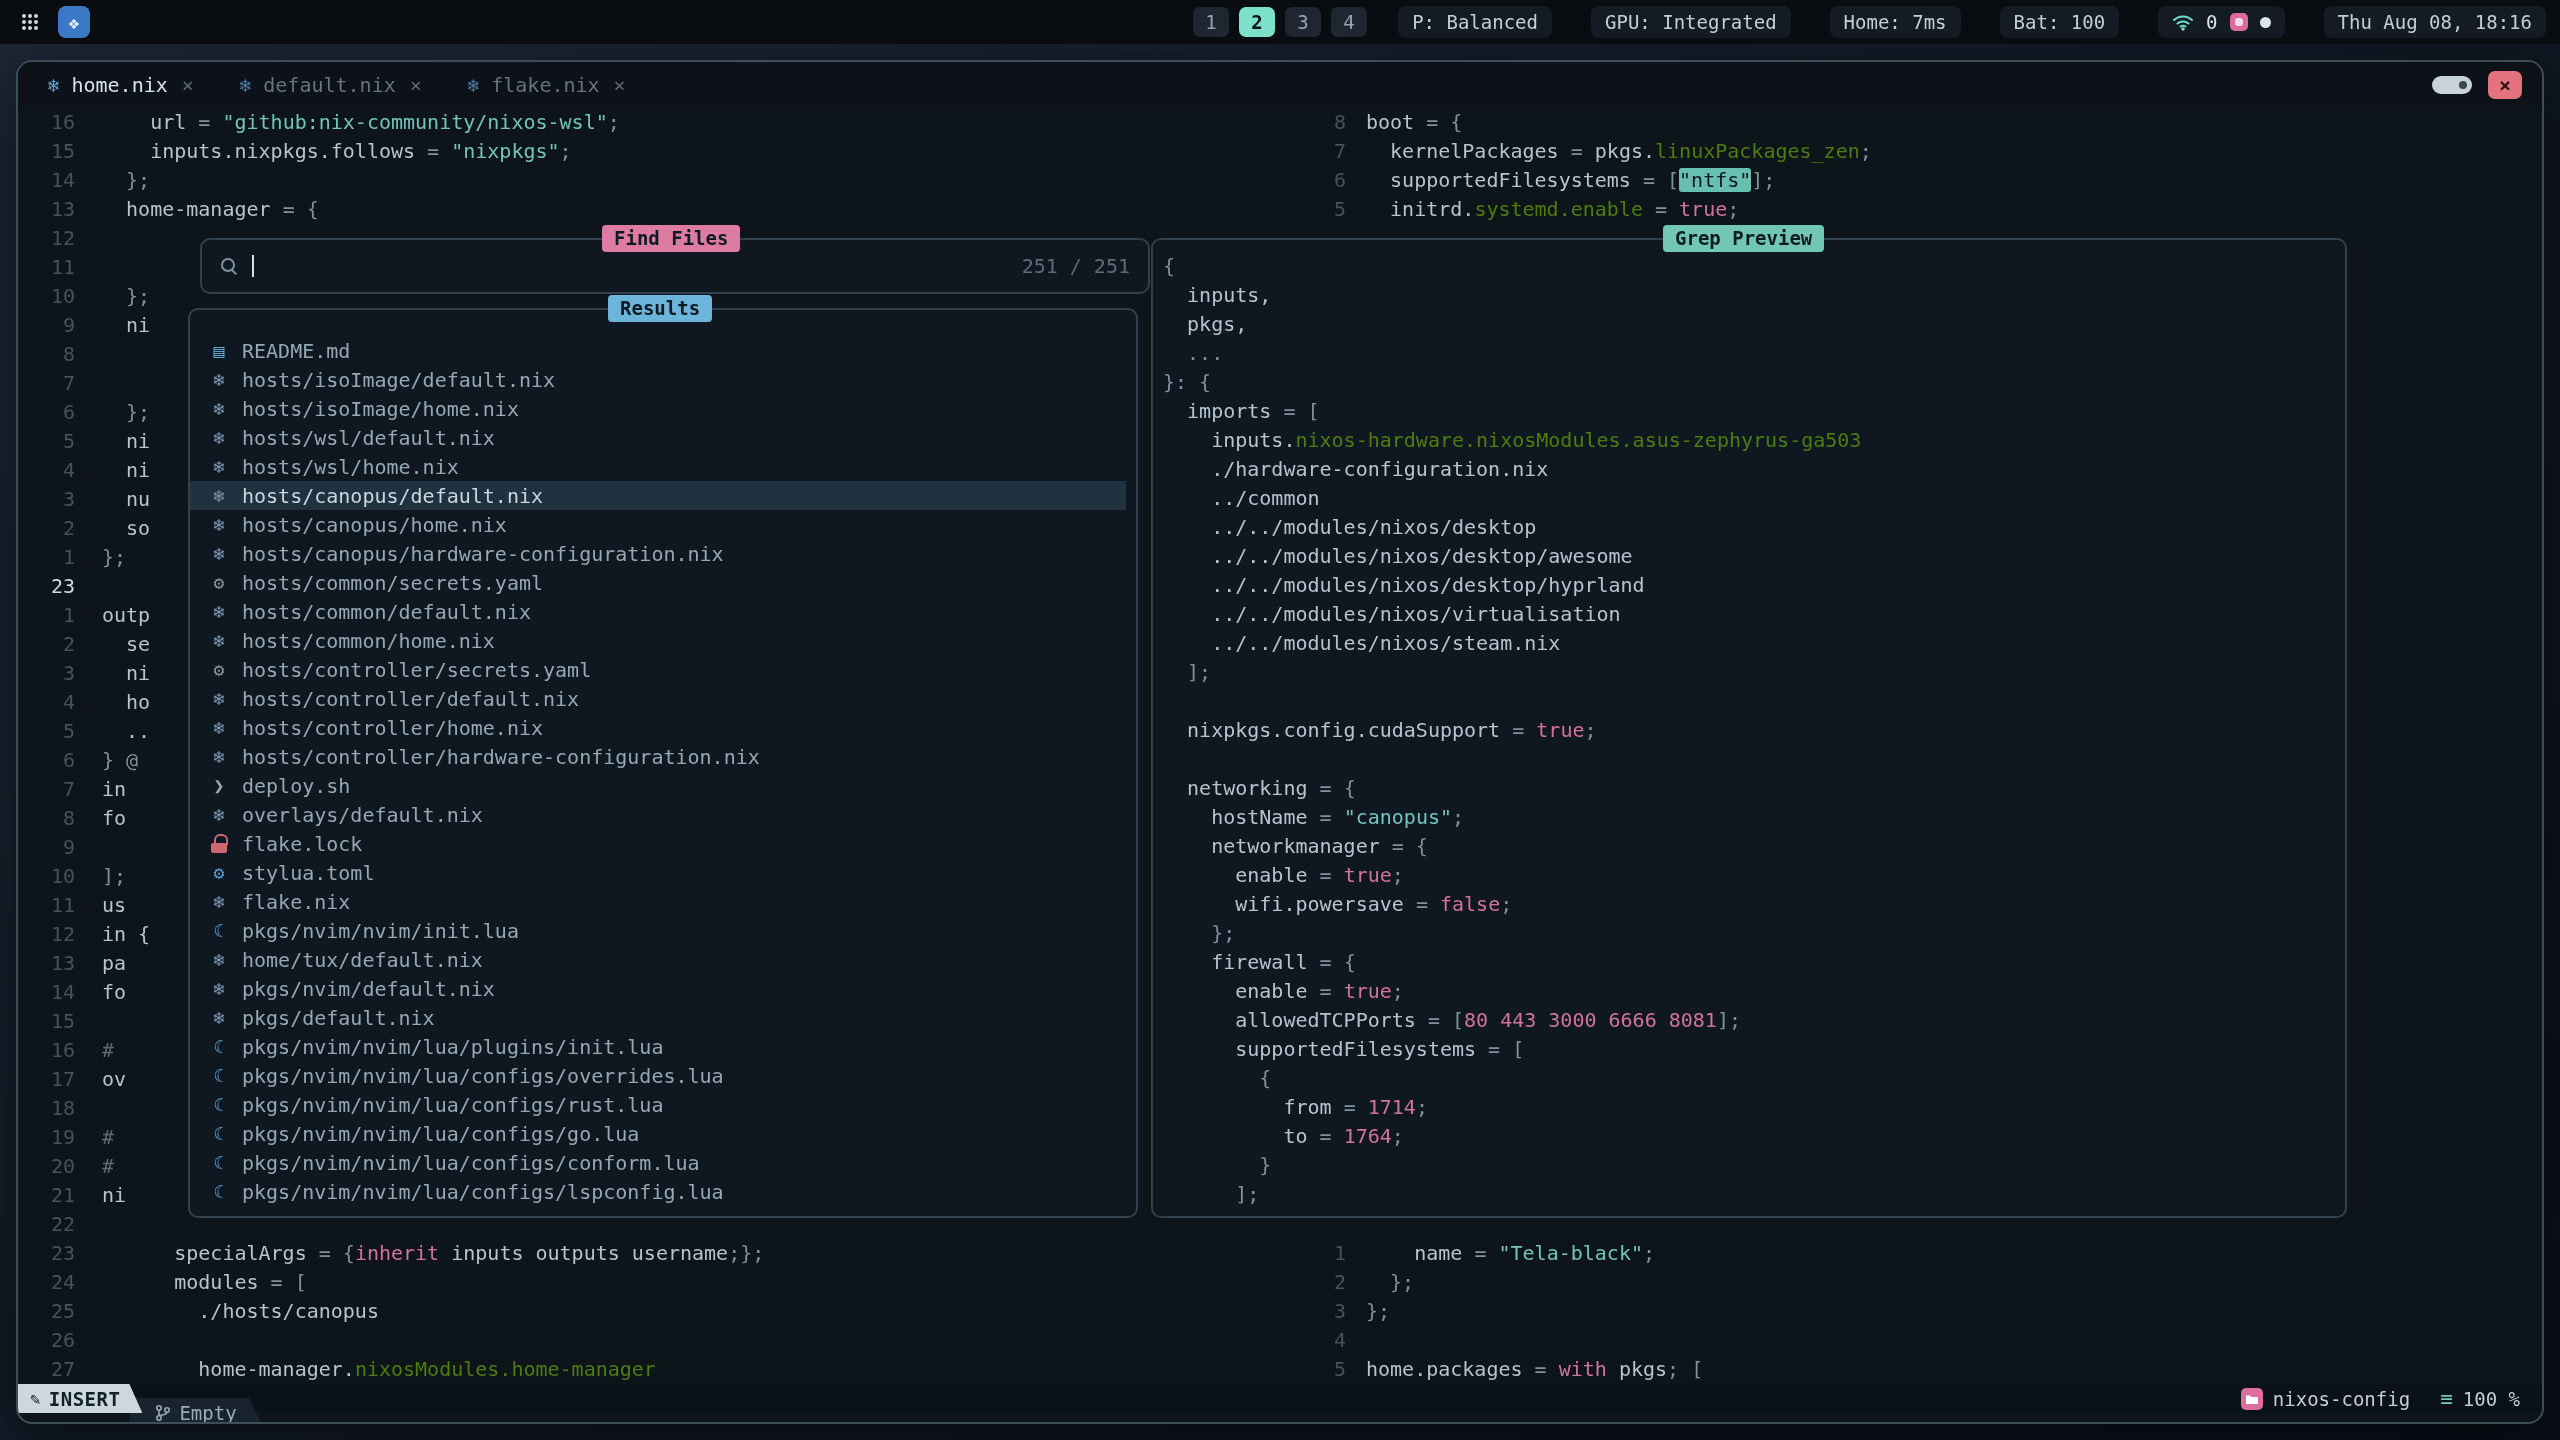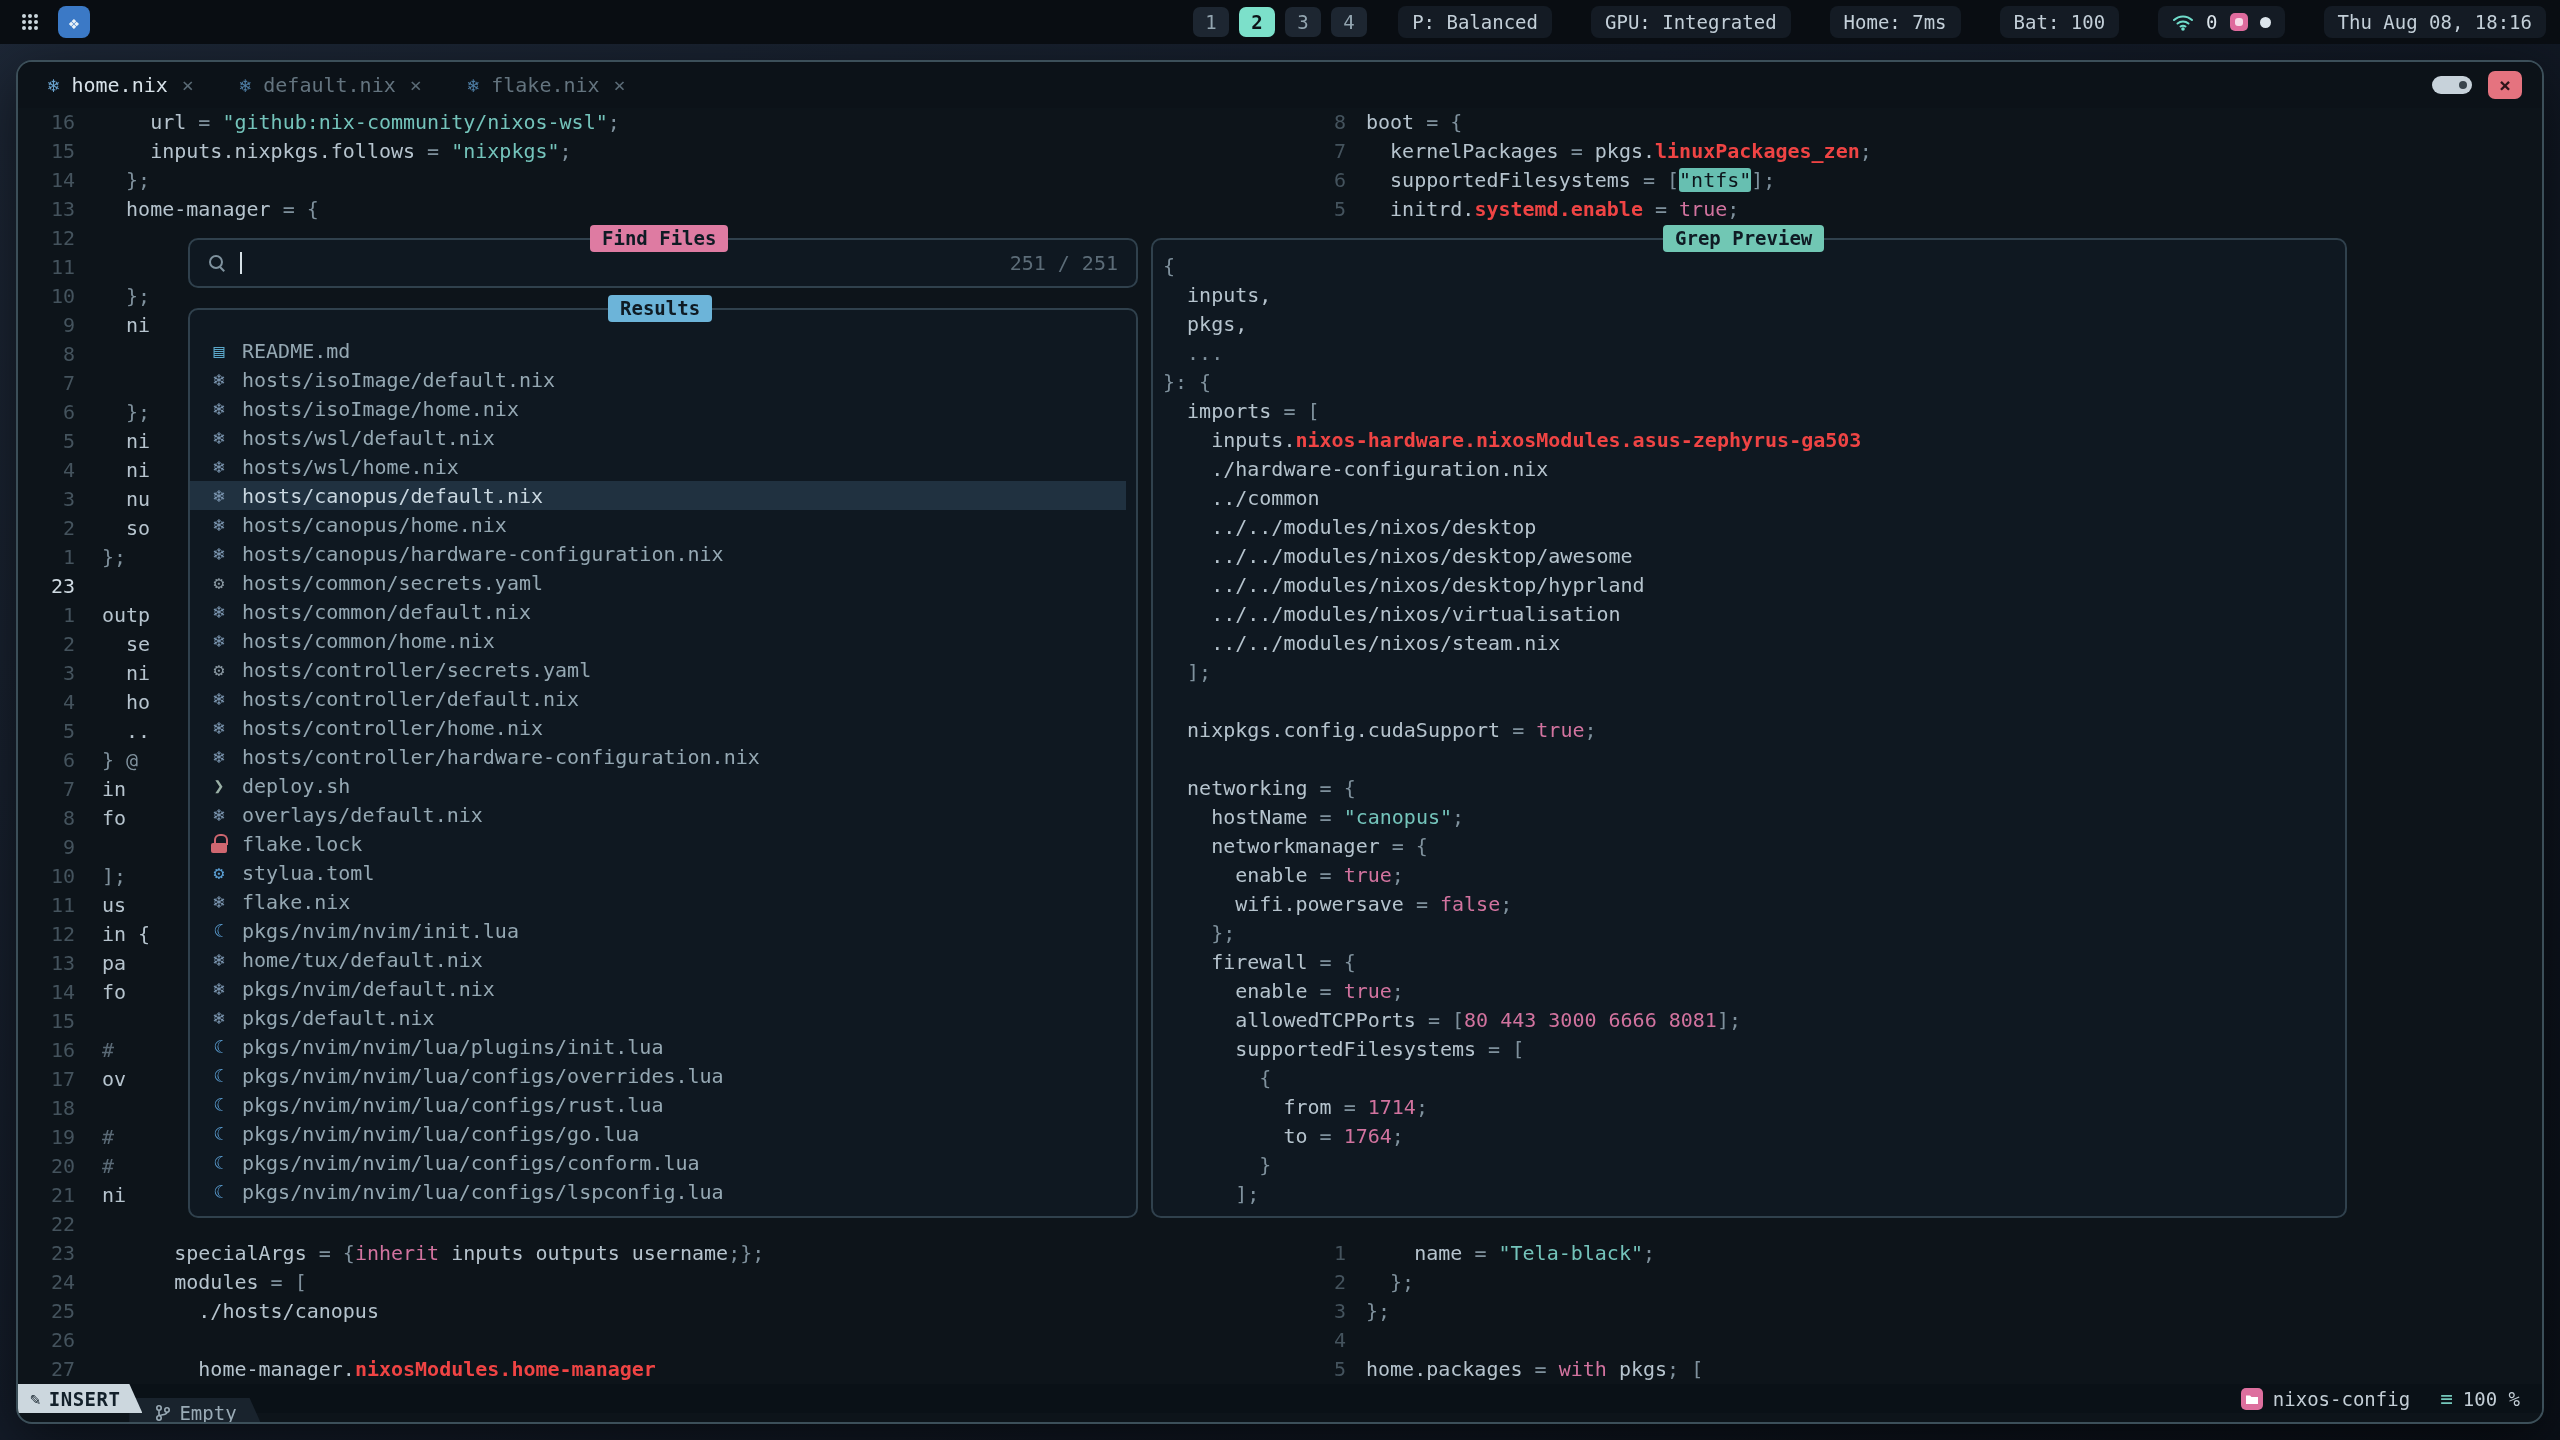--- a/index.html
+++ b/index.html
@@ -59,28 +59,28 @@
   .ln{flex:none;width:84px;padding-right:27px;text-align:right;color:#44535d;}
   .ln.cur{color:#cfdae2;}
   .rln{flex:none;width:28px;padding-right:10px;text-align:right;color:#44535d;}
   .rp .code{padding-left:10px;}
 
   
   .s-f{color:#b6c4ce;}
   .s-p{color:#7f919d;}
   .s-s{color:#74c4bb;}
   .s-n{color:#d2739f;}
-  .s-b{color:#ef4444;font-weight:bold;}
+  .s-b{color:#4d7c0f;font-weight:normal;}
   .s-k{color:#d2739f;}
   .s-c{color:#5a6a76;}
   .s-h{background:#67bfb1;color:#0d161c;border-radius:3px;}
 
   
   .popup{position:absolute;background:#0f1821;border:2px solid #30414d;border-radius:10px;z-index:5;}
-  .prompt-box{left:170px;top:176px;width:950px;height:50px;}
+  .prompt-box{left:182px;top:176px;width:950px;height:56px;}
   .results-box{left:170px;top:246px;width:950px;height:910px;}
   .preview-box{left:1133px;top:176px;width:1196px;height:980px;}
   .float-title{position:absolute;top:-15px;height:27px;line-height:27px;padding:0 12px;
                font-size:19px;font-weight:bold;color:#0f1b24;border-radius:4px;z-index:6;}
   .t-find{left:400px;background:#de7ba2;}
   .t-results{left:418px;background:#6cb4d9;}
   .t-preview{left:510px;background:#71c7b4;}
 
   .search-row{position:absolute;inset:0;display:flex;align-items:center;padding:0 18px;gap:14px;}
   .search-glyph{position:relative;width:18px;height:18px;flex:none;}

